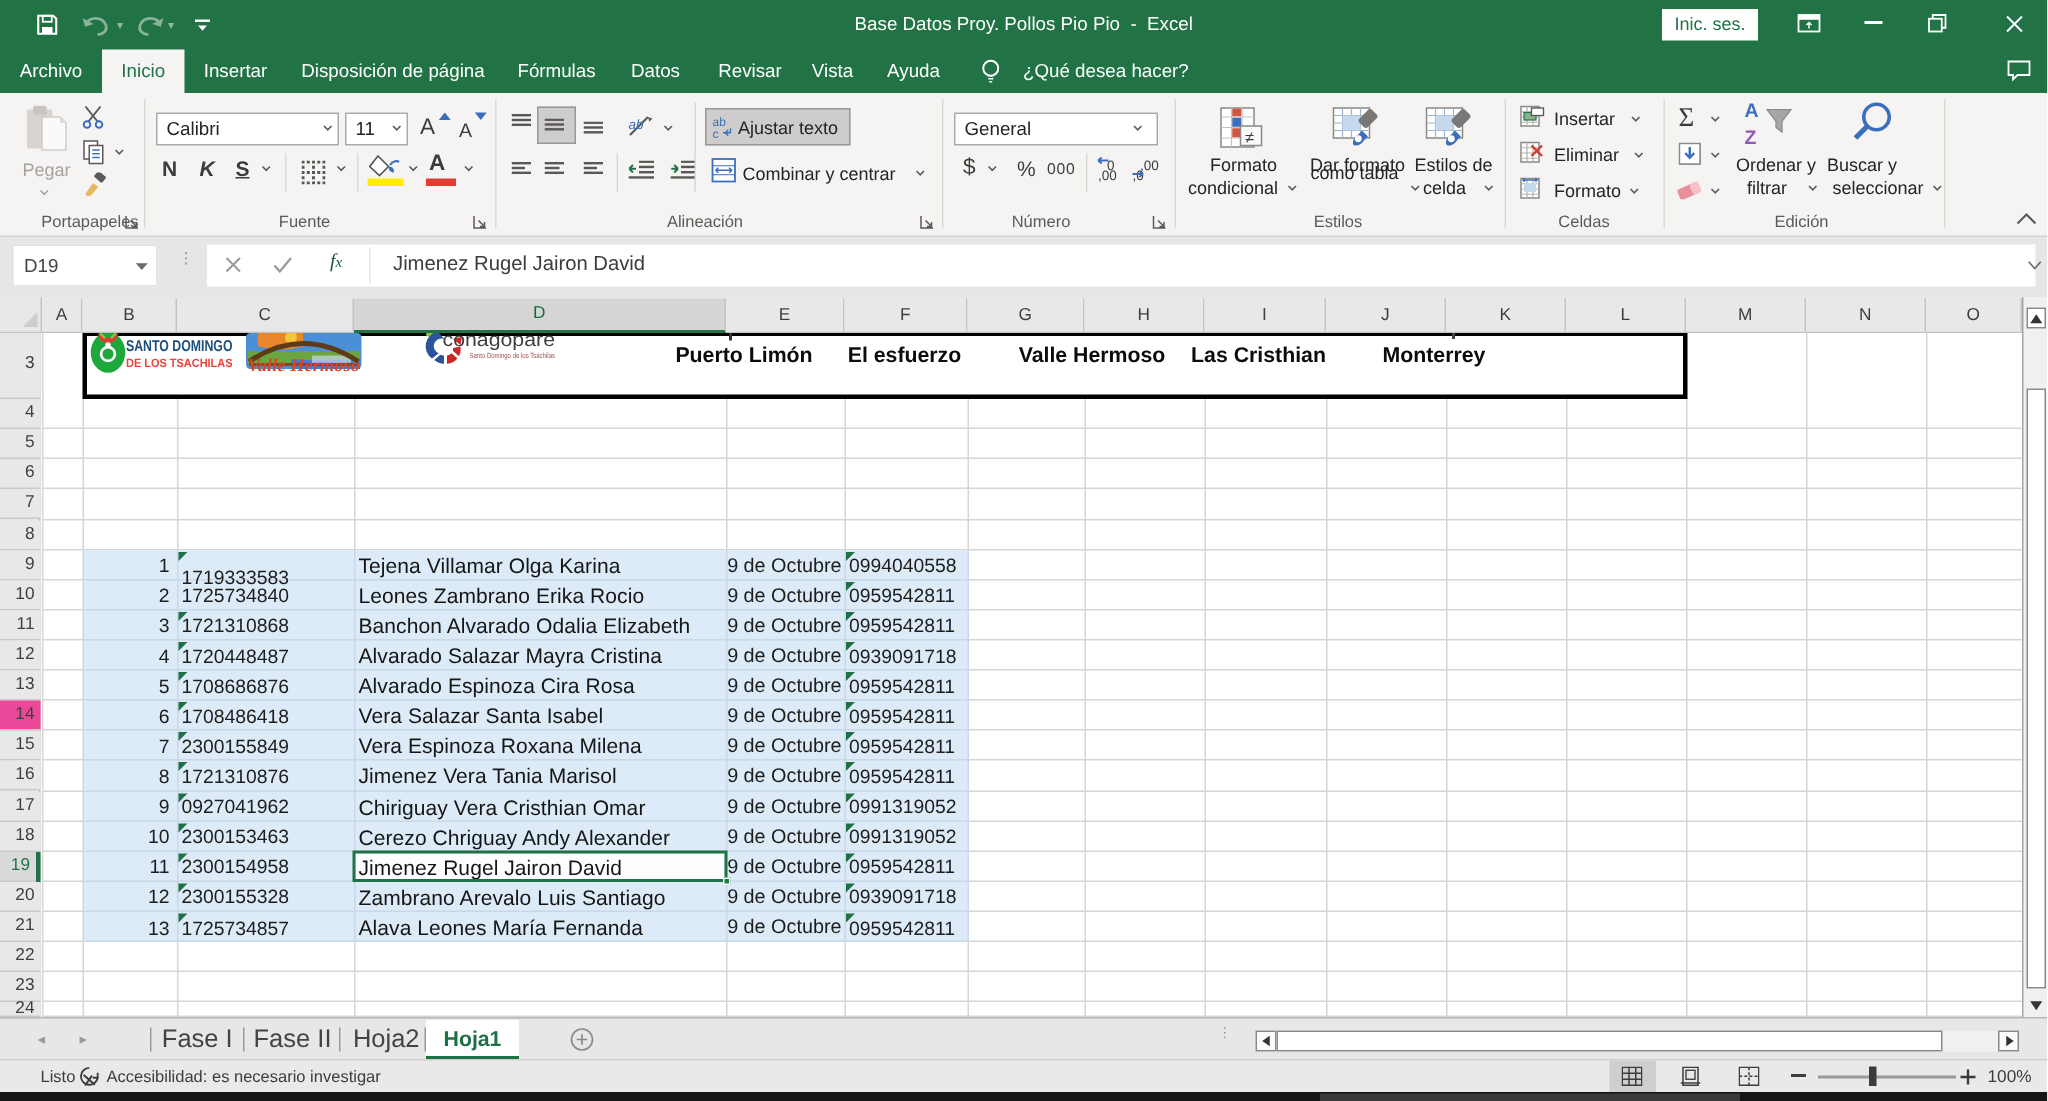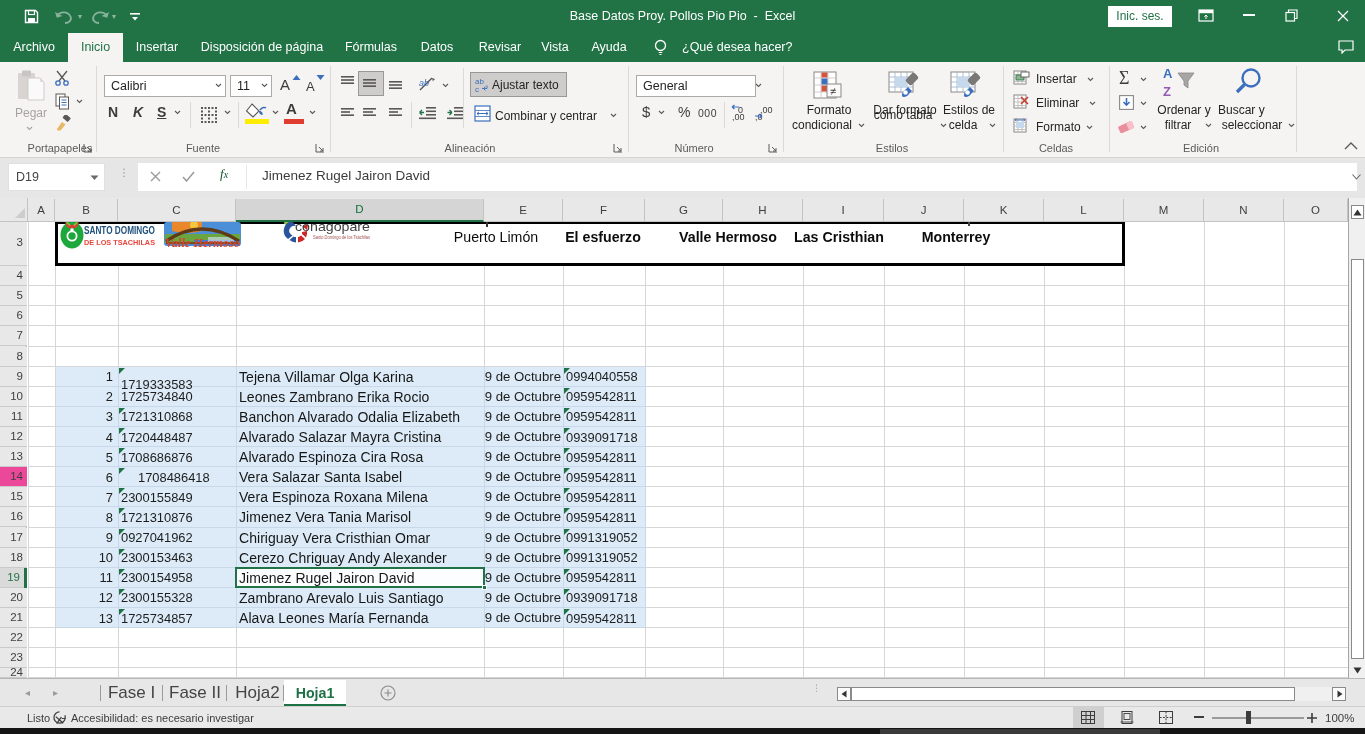--- a/index.html
+++ b/index.html
@@ -265,21 +265,21 @@
       </svg>
       <div class="abs rbtxt" style="left:495px;top:109px">Combinar y centrar</div>
       <svg class="abs" style="left:610px;top:113px" width="7" height="5" viewBox="0 0 7 5">
         <path d="M1 1 L3.5 3.5 L6 1" stroke="#5c5a58" stroke-width="1.1" fill="none"></path>
       </svg>
       <div class="glabel" style="left:410px;width:120px">Alineación</div>
       <svg class="abs" style="left:613px;top:143px" width="10" height="10" viewBox="0 0 10 10">
         <path d="M1 1 v8 h8 M4 4 l4 4 M8 5 v3 h-3" stroke="#5c5a58" stroke-width="1" fill="none"></path>
       </svg>
       <div class="gsep" style="left:628px"></div>
-      <div class="abs" style="left:636px;top:75px;width:120px;height:22px;background:#fff;border:1px solid #acaaa8">
+      <div class="abs" style="left:636px;top:75px;width:136px;height:22px;background:#fff;border:1px solid #acaaa8">
         <span class="abs" style="left:6px;top:3px;font-size:12.5px;color:#252423">General</span>
       </div>
       <svg class="abs" style="left:755px;top:83px" width="7" height="5" viewBox="0 0 7 5">
         <path d="M1 1 L3.5 3.5 L6 1" stroke="#5c5a58" stroke-width="1.1" fill="none"></path>
       </svg>
       <div class="abs" style="left:642px;top:103px;font-size:15px;color:#3e3c3a">$</div>
       <svg class="abs" style="left:658px;top:110px" width="7" height="5" viewBox="0 0 7 5">
         <path d="M1 1 L3.5 3.5 L6 1" stroke="#5c5a58" stroke-width="1.1" fill="none"></path>
       </svg>
       <div class="abs" style="left:678px;top:104px;font-size:14px;color:#3e3c3a">%</div>
@@ -565,21 +565,21 @@
       <svg class="abs" style="left:282px;top:24px" width="95" height="26" viewBox="0 0 95 26">
         <ellipse cx="5" cy="1" rx="3" ry="1.6" fill="#9bbf3b"></ellipse>
         <path d="M10 -1 A 10 10 0 0 0 6 17 L 10.5 13.5 A 5 5 0 0 1 14 4 Z" fill="#2b549c"></path>
         <path d="M7.5 18 A 10 10 0 0 0 14 20.5 L 14 15 A 5 5 0 0 1 11.5 14.5 Z" fill="#2b549c"></path>
         <path d="M16 20.5 A 10 10 0 0 0 23 17 L 19 13.5 A 5 5 0 0 1 16 15 Z" fill="#cc2727"></path>
         <path d="M24 15.5 A 10 10 0 0 0 25 9 L 20 10 A 5 5 0 0 1 20 12 Z" fill="#cc2727"></path>
         <path d="M25 8 L20 4 L26 2.5 Z" fill="#cc2727"></path>
         <text x="13" y="8.5" font-size="13" fill="#3f3f3f" font-family="Liberation Sans" textLength="75" lengthAdjust="spacingAndGlyphs">conagopare</text>
         <text x="31" y="16.5" font-size="5" fill="#a05050" font-family="Liberation Sans" textLength="57" lengthAdjust="spacingAndGlyphs">Santo Domingo de los Tsáchilas</text>
       </svg>
-      <div class="abs" style="left:421px;top:30.5px;width:150px;text-align:center;font-size:14.2px;font-weight:normal;color:#0c0c0c">Puerto Limón</div>
+      <div class="abs" style="left:421px;top:30.5px;width:150px;text-align:center;font-size:14.2px;font-weight:bold;color:#0c0c0c">Puerto Limón</div>
       <div class="abs" style="left:528px;top:30.5px;width:150px;text-align:center;font-size:14.2px;font-weight:bold;color:#0c0c0c">El esfuerzo</div>
       <div class="abs" style="left:653px;top:30.5px;width:150px;text-align:center;font-size:14.2px;font-weight:bold;color:#0c0c0c">Valle Hermoso</div>
       <div class="abs" style="left:764px;top:30.5px;width:150px;text-align:center;font-size:14.2px;font-weight:bold;color:#0c0c0c">Las Cristhian</div>
       <div class="abs" style="left:881px;top:30.5px;width:150px;text-align:center;font-size:14.2px;font-weight:bold;color:#0c0c0c">Monterrey</div>
       <div class="abs" style="left:486px;top:24px;width:2px;height:5px;background:#333"></div>
       <div class="abs" style="left:968px;top:24px;width:2px;height:4px;background:#444"></div>
       <div class="cell" style="left:55px;top:171.1px;width:58px;text-align:right">1</div>
       <div class="cell" style="left:121px;top:179px">1719333583</div>
       <div class="tri" style="left:119px;top:169.6px"></div>
       <div class="cell cn" style="left:239px;top:170.5px">Tejena Villamar Olga Karina</div>
@@ -607,21 +607,21 @@
       <div class="cell" style="left:566px;top:231.5px">0939091718</div>
       <div class="tri" style="left:564px;top:230.0px"></div>
       <div class="cell" style="left:55px;top:251.6px;width:58px;text-align:right">5</div>
       <div class="cell" style="left:121px;top:251.6px">1708686876</div>
       <div class="tri" style="left:119px;top:250.1px"></div>
       <div class="cell cn" style="left:239px;top:251.0px">Alvarado Espinoza Cira Rosa</div>
       <div class="cell ce" style="left:484px;top:251.1px;width:77px;text-align:right">9 de Octubre</div>
       <div class="cell" style="left:566px;top:251.6px">0959542811</div>
       <div class="tri" style="left:564px;top:250.1px"></div>
       <div class="cell" style="left:55px;top:271.7px;width:58px;text-align:right">6</div>
-      <div class="cell" style="left:138px;top:271.7px">1708486418</div>
+      <div class="cell" style="left:121px;top:271.7px">1708486418</div>
       <div class="tri" style="left:119px;top:270.2px"></div>
       <div class="cell cn" style="left:239px;top:271.1px">Vera Salazar Santa Isabel</div>
       <div class="cell ce" style="left:484px;top:271.2px;width:77px;text-align:right">9 de Octubre</div>
       <div class="cell" style="left:566px;top:271.7px">0959542811</div>
       <div class="tri" style="left:564px;top:270.2px"></div>
       <div class="cell" style="left:55px;top:291.8px;width:58px;text-align:right">7</div>
       <div class="cell" style="left:121px;top:291.8px">2300155849</div>
       <div class="tri" style="left:119px;top:290.3px"></div>
       <div class="cell cn" style="left:239px;top:291.2px">Vera Espinoza Roxana Milena</div>
       <div class="cell ce" style="left:484px;top:291.3px;width:77px;text-align:right">9 de Octubre</div>

